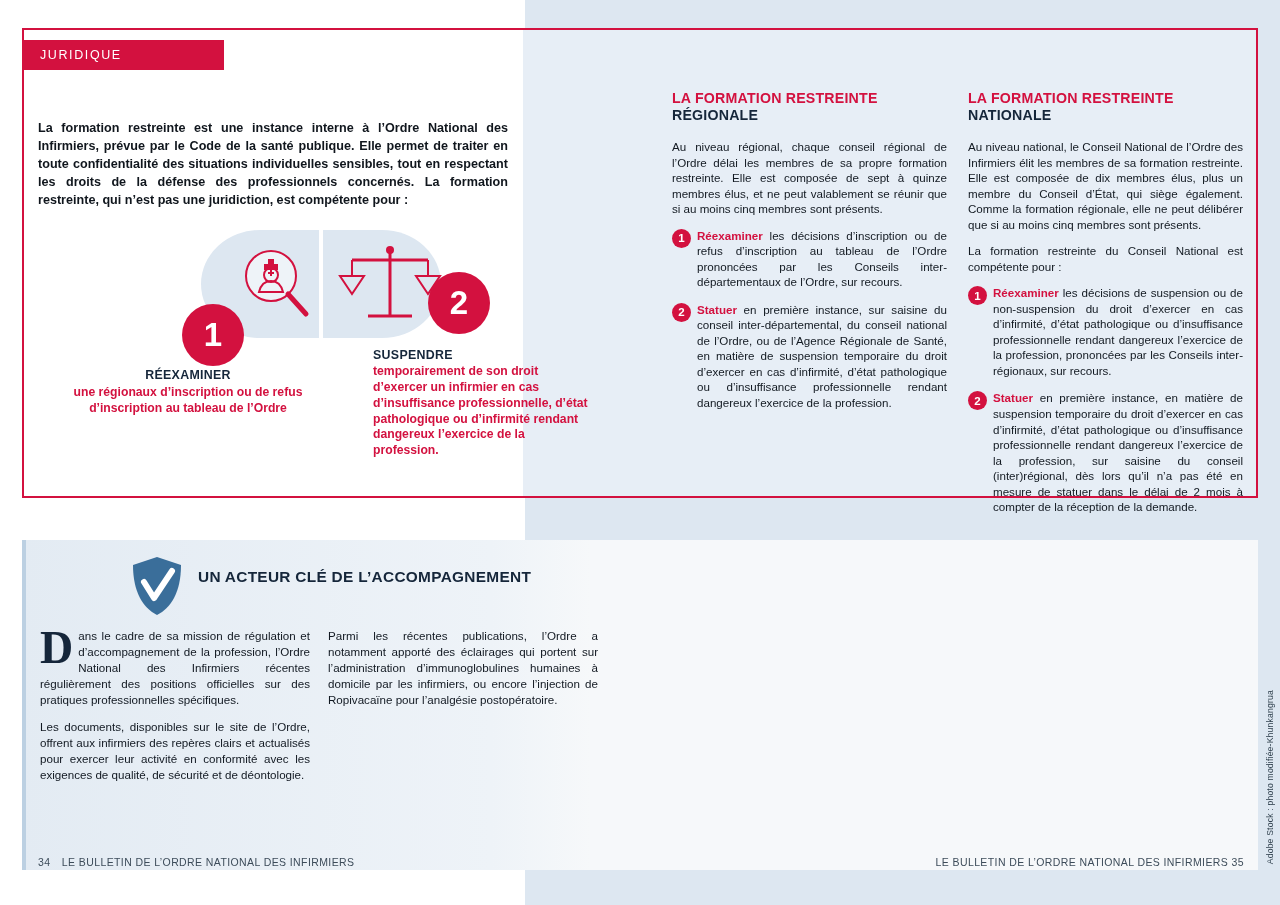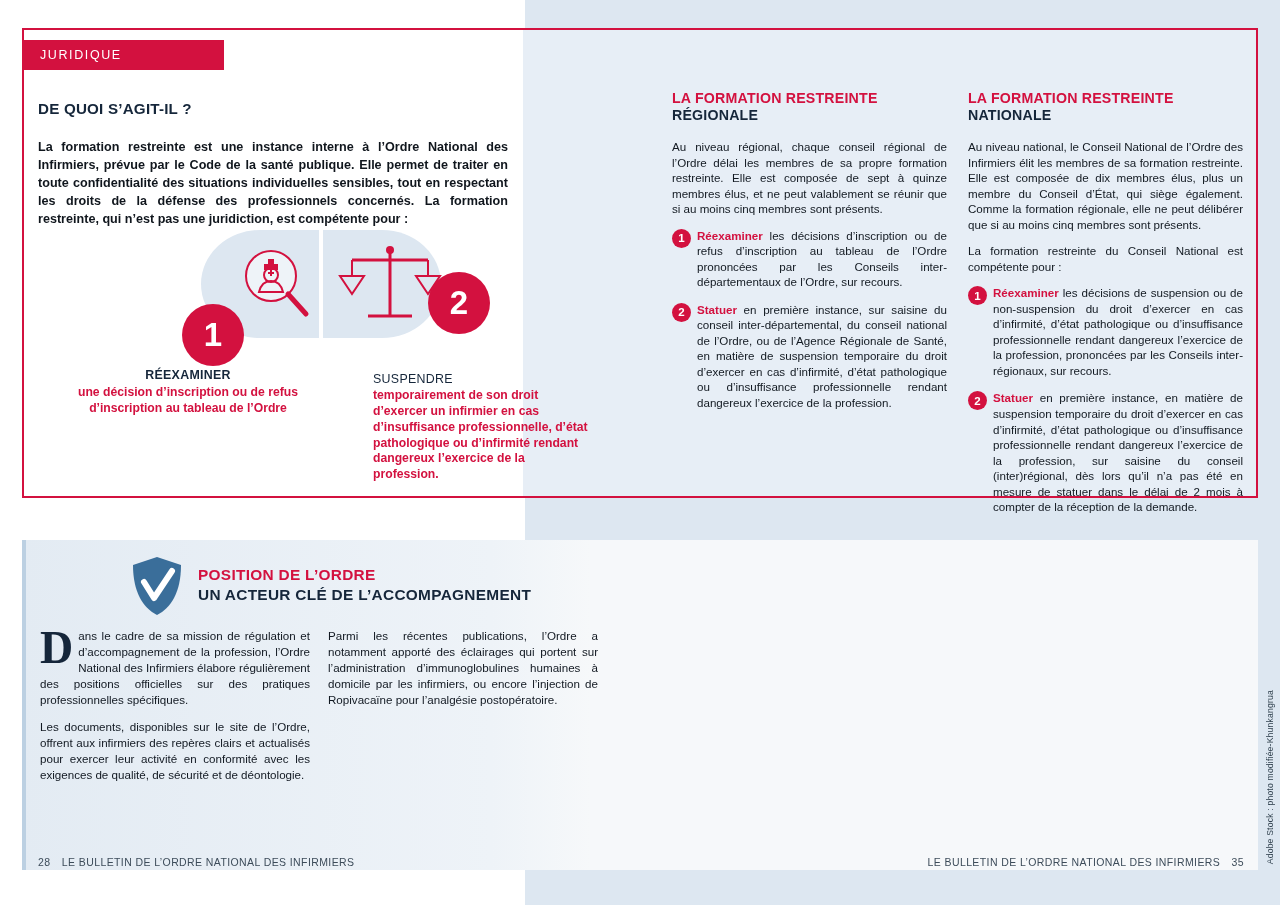--- a/index.html
+++ b/index.html
@@ -71,21 +71,21 @@
 
   .cap-left {
     position:absolute; left:20px; top:140px; width:260px; text-align:center;
   }
   .cap-left .ttl { font-size:12.4px; font-weight:bold; color:#15263a; letter-spacing:0.3px; }
   .cap-left .txt { font-size:12.2px; font-weight:bold; color:#d3113f; line-height:1.3; margin-top:3px; }
 
   .cap-right {
     position:absolute; left:335px; top:120px; width:215px;
   }
-  .cap-right .ttl { font-size:12.4px; font-weight:normal; color:#15263a; letter-spacing:0.3px;margin-top:24px; }
+  .cap-right .ttl { font-size:12.4px; font-weight:bold; color:#15263a; letter-spacing:0.3px; }
   .cap-right .txt { font-size:12.2px; font-weight:bold; color:#d3113f; line-height:1.3; margin-top:2px; }
 
   
   .rcol { position:absolute; top:90px; width:275px; }
   .rcol.c1 { left:672px; }
   .rcol.c2 { left:968px; }
   .rtitle1 { color:#d3113f; font-weight:bold; font-size:14.2px; letter-spacing:0.2px; margin:0; }
   .rtitle2 { color:#15263a; font-weight:bold; font-size:14.2px; letter-spacing:0.2px; margin:1px 0 0 0; }
   .rbody { font-size:11.6px; line-height:1.34; color:#121921; text-align:justify; margin-top:16px; }
   .rbody p { margin:0 0 11px 0; }
@@ -130,42 +130,41 @@
   }
 
   
   .footer-left {
     position:absolute; left:38px; top:856px; font-size:10.5px; color:#3d4c5a; letter-spacing:0.4px;
   }
   .footer-left .pg { font-weight:normal; margin-right:8px; }
   .footer-right {
     position:absolute; right:36px; top:856px; font-size:10.5px; color:#3d4c5a; letter-spacing:0.4px;
   }
-  .footer-right .pg { margin-left:8px; }
+  .footer-right .pg { }
 
   svg { display:block; }
 </style>
 </head>
 <body>
 
 <div class="page">
 
   <div class="left-bg"></div>
   <div class="right-bg"></div>
 
   <div class="top-frame-left-white"></div>
   <div class="top-frame-right-blue"></div>
   <div class="top-frame"></div>
 
   <div class="juridique-tab">
     <span>JURIDIQUE</span>
   </div>
 
   <div class="lcol">
-    <h2 class="title-dark">DE QUOI S’AGIT-IL ?</h2>
     <p class="lead">La formation restreinte est une instance interne à l’Ordre National des Infirmiers, prévue par le Code de la santé publique. Elle permet de traiter en toute confidentialité des situations individuelles sensibles, tout en respectant les droits de la défense des professionnels concernés. La formation restreinte, qui n’est pas une juridiction, est compétente pour :</p>
   </div>
 
   <div class="info">
     <div class="halfcircle-left"></div>
     <div class="halfcircle-right"></div>
 
     <div style="position:absolute; left:196px; top:14px; width:80px; height:84px;">
       <svg width="80" height="84" viewBox="0 0 80 84">
         <circle cx="37" cy="34" r="25" fill="#eef3f8" stroke="#d3113f" stroke-width="2"></circle>
@@ -193,21 +192,21 @@
 
     <div class="circle-num num1">
       <span>1</span>
     </div>
     <div class="circle-num num2">
       <span>2</span>
     </div>
 
     <div class="cap-left">
       <div class="ttl">RÉEXAMINER</div>
-      <div class="txt">une décision d’inscription ou de refus d’inscription au tableau de l’Ordre</div>
+      <div class="txt">une régionaux d’inscription ou de refus d’inscription au tableau de l’Ordre</div>
     </div>
 
     <div class="cap-right">
       <div class="ttl">SUSPENDRE</div>
       <div class="txt">temporairement de son droit d’exercer un infirmier en cas d’insuffisance professionnelle, d’état pathologique ou d’infirmité rendant dangereux l’exercice de la profession.</div>
     </div>
   </div>
 
   <div class="rcol c1">
     <div class="rtitle1">LA FORMATION RESTREINTE</div>
@@ -248,38 +247,37 @@
   </div>
 
   <div class="check-badge">
     <svg width="64" height="64" viewBox="0 0 64 64">
       <path d="M32 3 L56 11 C56 38 46 54 32 61 C18 54 8 38 8 11 Z" fill="#3a6e9a"></path>
       <path d="M19 28 L29 44 L47 17" fill="none" stroke="#ffffff" stroke-width="6" stroke-linecap="round" stroke-linejoin="round"></path>
     </svg>
   </div>
 
   <div class="pos-title">
-    <div class="t1">POSITION DE L’ORDRE</div>
     <div class="t2">UN ACTEUR CLÉ DE L’ACCOMPAGNEMENT</div>
   </div>
 
   <div class="bodycols">
     <div class="bc a">
-      <p><span class="dropcap">D</span><span>ans le cadre de sa mission de régulation et d’accompagnement de la profession, l’Ordre National des Infirmiers élabore régulièrement des positions officielles sur des pratiques professionnelles spécifiques.</span></p>
+      <p><span class="dropcap">D</span><span>ans le cadre de sa mission de régulation et d’accompagnement de la profession, l’Ordre National des Infirmiers récentes régulièrement des positions officielles sur des pratiques professionnelles spécifiques.</span></p>
       <p>Les documents, disponibles sur le site de l’Ordre, offrent aux infirmiers des repères clairs et actualisés pour exercer leur activité en conformité avec les exigences de qualité, de sécurité et de déontologie.</p>
     </div>
     <div class="bc b">
       <p>Parmi les récentes publications, l’Ordre a notamment apporté des éclairages qui portent sur l’administration d’immunoglobulines humaines à domicile par les infirmiers, ou encore l’injection de Ropivacaïne pour l’analgésie postopératoire.</p>
     </div>
   </div>
 
   <div class="credit">Adobe Stock : photo modifiée-Khunkangrua</div>
 
   <div class="footer-left">
-    <span class="pg">28</span>
+    <span class="pg">34</span>
     <span>LE BULLETIN DE L’ORDRE NATIONAL DES INFIRMIERS</span>
   </div>
   <div class="footer-right">
     <span>LE BULLETIN DE L’ORDRE NATIONAL DES INFIRMIERS</span>
     <span class="pg">35</span>
   </div>
 
 </div>
 
 </body></html>

